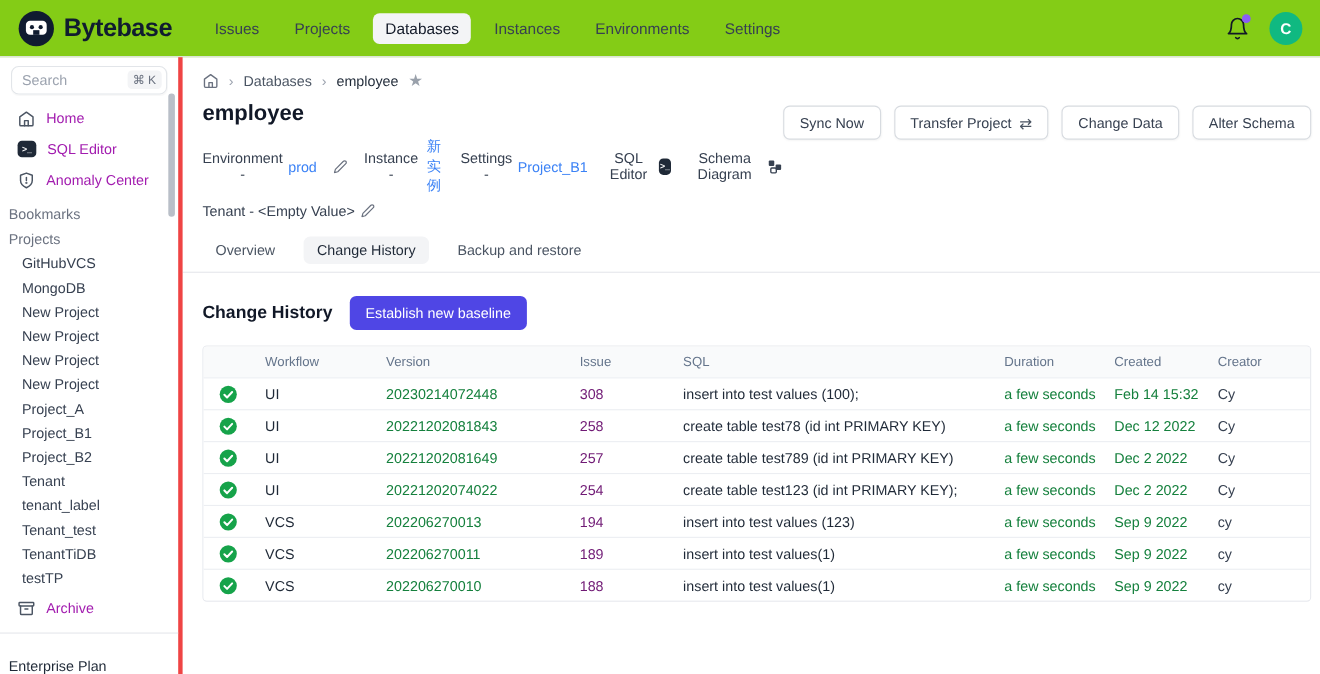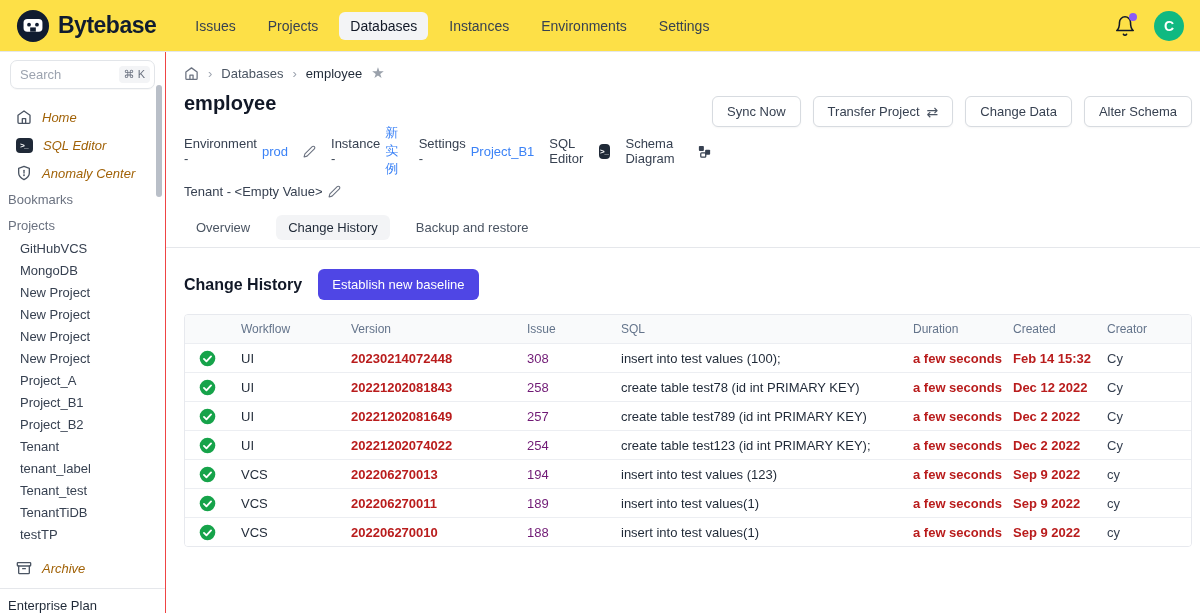--- a/index.html
+++ b/index.html
@@ -1,81 +1,81 @@
 <!DOCTYPE html>
 <html><head>
 <meta charset="utf-8">
 <style>
   * { margin:0; padding:0; box-sizing:border-box; }
   html,body { width:1200px; height:613px; overflow:hidden; background:#fff;
     font-family:"Liberation Sans", sans-serif; color:#374151; }
 
   
   .topnav { height:52px; display:flex; align-items:center; padding:0 16px;
-    border-bottom:1px solid #e5e7eb; background:#fde047; }
+    border-bottom:1px solid #e5e7eb; background:#84cc16; }
   .brand { display:flex; align-items:center; gap:8px; cursor:pointer; }
   .brand-name { font-size:23px; font-weight:800; color:#101c30; letter-spacing:-0.5px; }
   .nav-links { display:flex; align-items:center; gap:10px; margin-left:28px; }
   .nav-link { font-size:14px; color:#374151; padding:6px 11px; border-radius:6px; cursor:pointer; }
   .nav-link.active { background:#f3f4f6; color:#111827; }
   .topnav-right { margin-left:auto; display:flex; align-items:center; gap:18px; }
   .bell-wrap { position:relative; width:22px; height:22px; cursor:pointer; }
   .bell-dot { position:absolute; top:-2px; right:-1px; width:8px; height:8px;
     border-radius:50%; background:#8b5cf6; }
   .avatar { width:30px; height:30px; border-radius:50%; background:#10b981; color:#fff;
     font-size:14px; font-weight:700; display:flex; align-items:center; justify-content:center;
     cursor:pointer; }
 
   
   .body-row { display:flex; height:561px; }
 
   
-  .sidebar { width:166px; border-right:1px solid #ef4444; position:relative;
+  .sidebar { width:166px; border-right:4px solid #ef4444; position:relative;
     padding-top:8px; flex-shrink:0; display:flex; flex-direction:column; }
   .search-box { margin:0 10px; height:30px; border:1px solid #e2e5e9; border-radius:7px;
     display:flex; align-items:center; padding:0 4px 0 9px; box-shadow:0 1px 1px rgba(0,0,0,.03); }
   .search-box input { border:0; outline:0; width:86px; font-size:13px; color:#374151;
     font-family:inherit; background:transparent; }
   .search-box input::placeholder { color:#9ca3af; }
   .kbd-badge { margin-left:auto; font-size:11px; color:#6b7280; background:#f3f4f6;
     border-radius:4px; padding:2px 5px; white-space:nowrap; }
   .side-nav { margin-top:14px; }
-  .side-item { height:28px; display:flex; align-items:center; gap:10px; padding:0 16px;
-    font-size:13px; color:#a16207; cursor:pointer;font-style:italic; }
+  .side-item { height:28px; display:flex; align-items:flex-start; gap:10px; padding:0 16px;
+    font-size:13px; color:#a21caf; cursor:pointer; }
   .side-item svg { flex-shrink:0; }
   .term-icon { width:17px; height:15px; background:#1f2937; border-radius:4px; color:#fff;
     display:flex; align-items:center; justify-content:center; font-size:8px; font-weight:700; }
   .term-icon::before { content:">_"; }
   .section-label { height:26px; display:flex; align-items:center; padding:0 8px;
     font-size:13px; color:#6b7280; }
   .proj-list { }
   .proj-item { height:22px; display:flex; align-items:center; padding-left:20px;
     font-size:13px; color:#374151; cursor:pointer; }
   .archive-item { margin-top:9px; }
-  .plan-bar { margin-top:6px; border-top:1px solid #e5e7eb; padding:9px 8px 0;
+  .plan-bar { margin-top:6px; border-top:1px solid #e5e7eb; padding:22px 8px 0;
     font-size:13px; color:#1f2937; }
   .scroll-thumb { position:absolute; top:33px; right:3px; width:6px; height:112px;
     background:#b9bfc8; border-radius:3px; }
 
   
   .main { flex:1; overflow:hidden; }
   .pad { padding-left:18px; padding-right:8px; }
   .breadcrumb { margin-top:12px; display:flex; align-items:center; gap:9px;
     font-size:13px; color:#4b5563; }
   .crumb-sep::before { content:"›"; color:#9ca3af; font-size:13px; }
   .crumb { cursor:pointer; }
   .crumb.current { color:#1f2937; }
   .star-icon::before { content:"★"; color:#9aa1ab; font-size:15px; }
 
   .page-header { display:flex; align-items:flex-start; }
   .page-title { margin-top:10px; font-size:20px; font-weight:700; color:#111827; }
   .meta-row { margin-top:9px; display:flex; align-items:center; gap:15px;
     font-size:13px; color:#374151; }
   .meta-row.second { margin-top:6px; }
-  .meta-item { display:flex; align-items:center; gap:5px; }
+  .meta-item { display:flex; align-items:center; gap:5px;text-align:center; }
   a.link { color:#3b82f6; text-decoration:none; cursor:pointer; }
   .actions { margin-left:auto; margin-top:14px; display:flex; gap:12px; }
   .btn { height:31px; padding:0 14px; background:#fff; border:1px solid #d7dbe0;
     border-radius:6px; font-size:13px; color:#374151; font-family:inherit; cursor:pointer;
     display:flex; align-items:center; gap:7px; box-shadow:0 1px 2px rgba(0,0,0,.04); white-space:nowrap; }
   .swap-icon::before { content:"⇄"; font-size:14px; color:#4b5563; }
 
   .tabs-row { margin-top:16px; border-bottom:1px solid #e5e7eb; padding:0 18px 7px; 
     display:flex; gap:14px; }
   .tab { font-size:13px; color:#4b5563; padding:5px 12px; border-radius:6px; cursor:pointer; }
@@ -88,21 +88,21 @@
 
   
   .table { margin:14px 8px 0 18px; border:1px solid #e7e9ee; border-radius:4px; overflow:hidden; }
   .trow, .thead { display:grid;
     grid-template-columns:56px 110px 176px 94px 1fr 100px 94px 84px;
     align-items:center; }
   .thead { background:#f9fafb; height:28px; font-size:12px; color:#64748b; }
   .trow { height:29px; border-top:1px solid #eceef2; font-size:13px; background:#fff; }
   .td, .th { padding-right:8px; white-space:nowrap; overflow:hidden; }
   .td-status { padding-left:14px; display:flex; align-items:center; }
-  .td-version, .td-duration, .td-created { font-weight:700; color:#b91c1c; }
+  .td-version, .td-duration, .td-created { font-weight:400; color:#15803d; }
   .td-workflow { color:#1f2937; }
   .td-issue { color:#701a75; cursor:pointer; }
   .td-sql { color:#1f2937; }
   .td-creator { color:#374151; }
 
   .icon { display:inline-flex; align-items:center; }
 </style>
 </head>
 <body>
 

